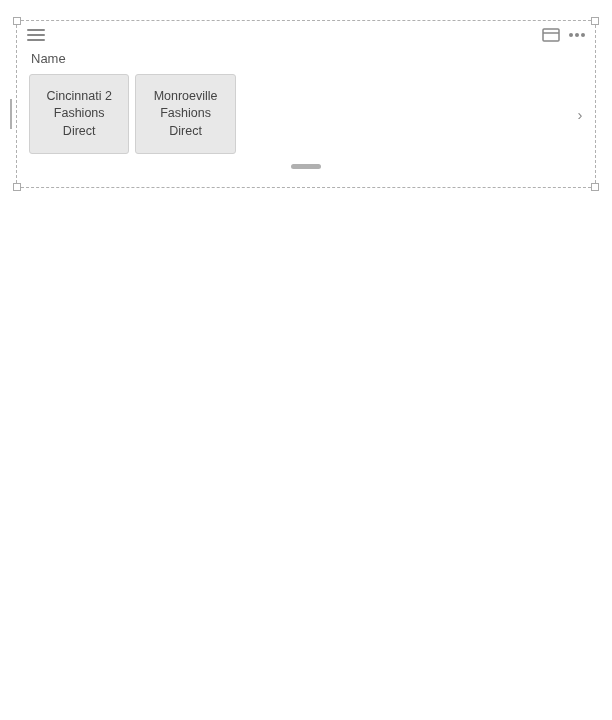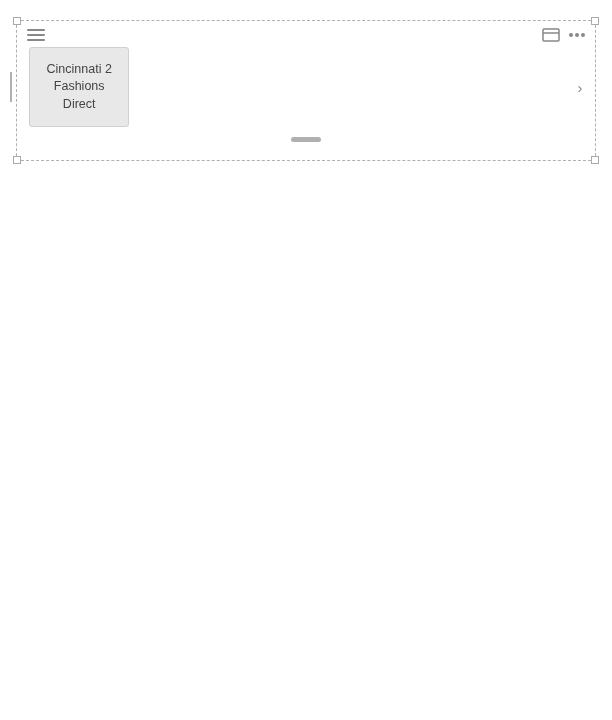--- a/index.html
+++ b/index.html
@@ -224,28 +224,32 @@
           </svg>
         </div>
         <div class="more-icon">
           <span></span>
           <span></span>
           <span></span>
         </div>
       </div>
     </div>
 
+    <div class="column-header">
+      <span>Name</span>
+    </div>
 
     <div class="cards-wrapper">
 
       <div class="left-handle"></div>
 
       <div class="cards-scroll" id="cards-scroll">
 
       <div class="card">Cincinnati 2 Fashions Direct</div>
+          <div class="card">Monroeville Fashions Direct</div>
         </div>
 
       <div class="nav-arrow">›</div>
     </div>
 
     <div class="bottom-scrollbar">
       <div class="scrollbar-thumb"></div>
     </div>
 
   </div>

